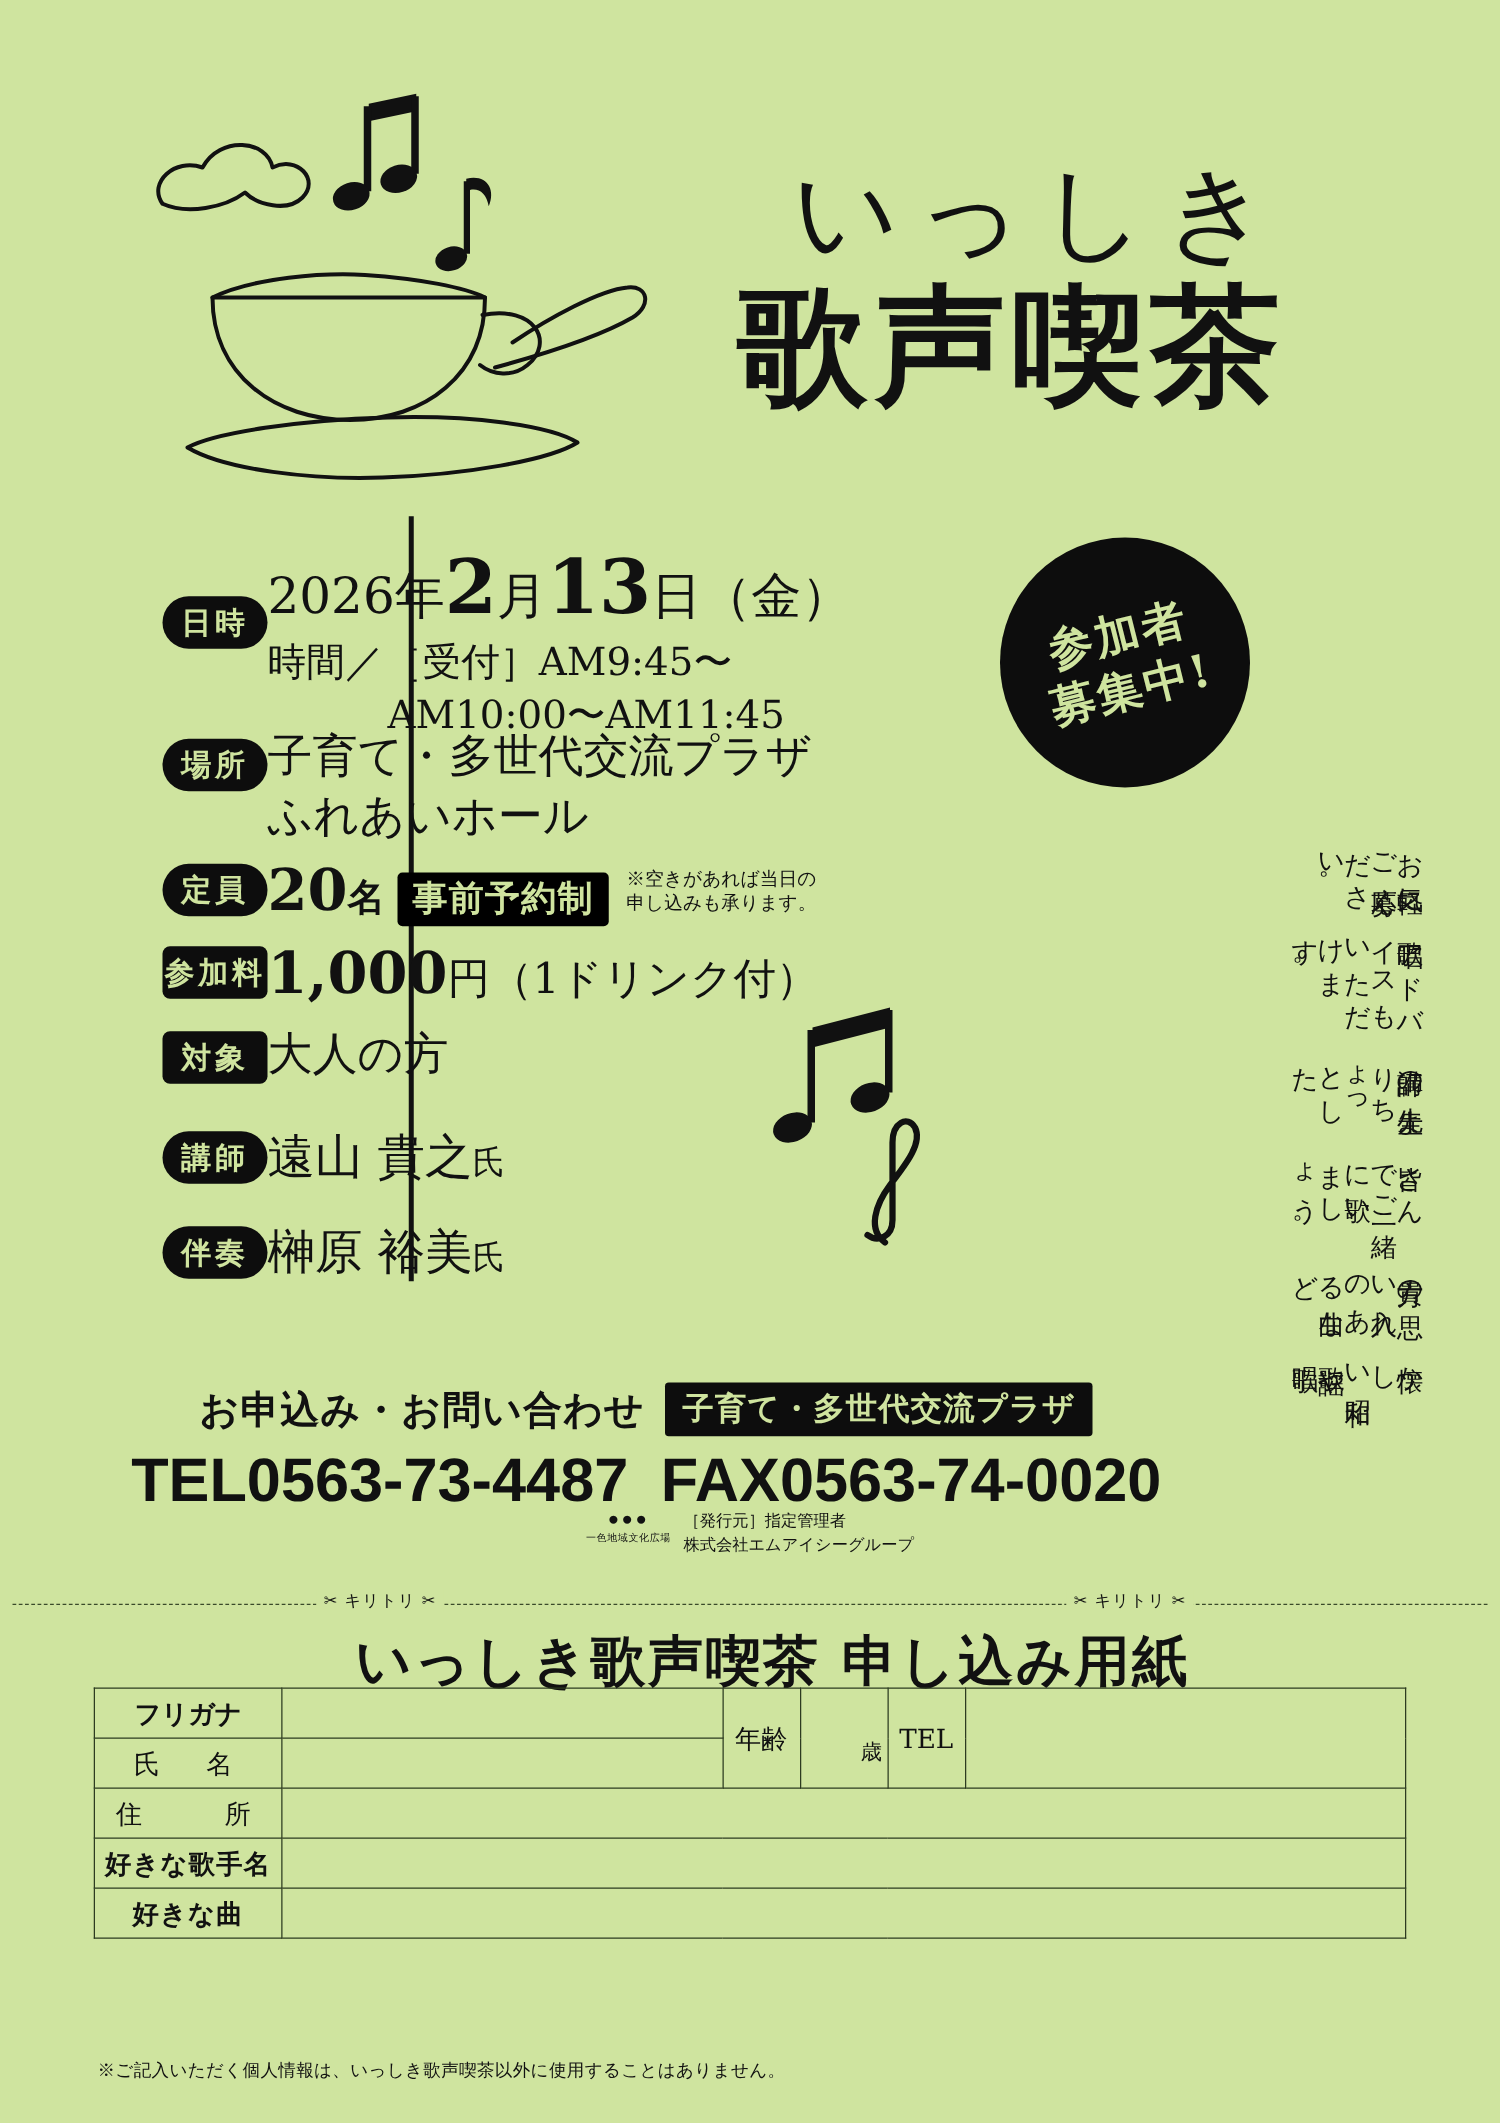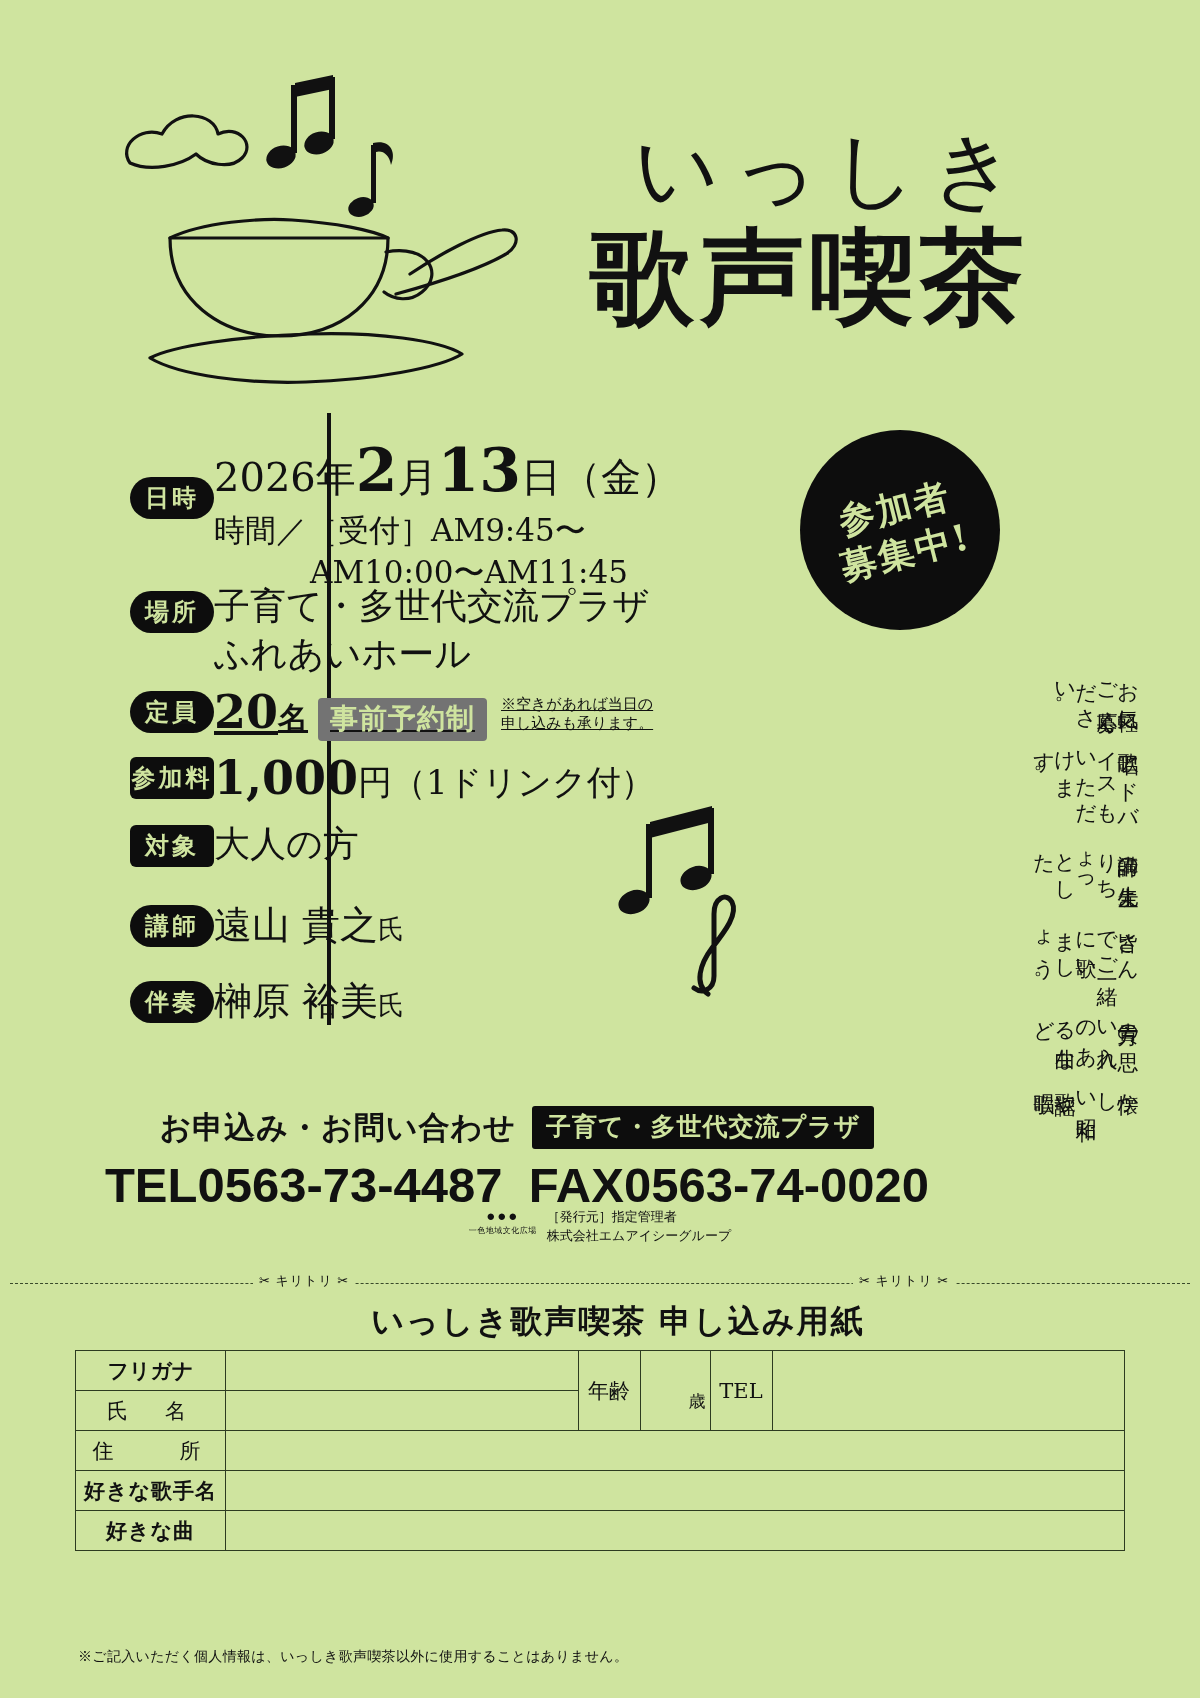--- a/index.html
+++ b/index.html
@@ -130,28 +130,28 @@
     white-space: nowrap;
     margin-top: 6px;
   }
   .timeline2 { margin-left: 96px; }
 
   #row-place { position: absolute; left: 0; top: 172px; }
   #row-place .tag { margin-top: 6px; }
   .place1, .place2 { font-size: 36px; white-space: nowrap; }
   .place2 { margin-top: 6px; }
 
-  #row-cap { position: absolute; left: 0; top: 272px; text-decoration: underline; }
+  #row-cap { position: absolute; left: 0; top: 272px; }
   #row-cap .tag { margin-top: 6px; }
   .caprow { display: flex; align-items: baseline; }
   .capnum { font-size: 46px; font-weight: 700; }
   .capunit { font-size: 30px; font-weight: 700; }
   .capbox {
     margin-left: 10px;
-    background: #737373; color: #cfe49f;
+    background: #000000; color: #cfe49f;
     font-size: 28px; font-weight: 700;
     padding: 4px 12px 6px;
     border-radius: 4px;
     letter-spacing: 1px;
     white-space: nowrap;
   }
   .capnote {
     margin-left: 14px;
     font-size: 15px;
     line-height: 1.3;
@@ -270,21 +270,21 @@
   #cutmark-right { left: 825px; }
 
   
   #form-title {
     position: absolute;
     left: 0; top: 1300px;
     width: 1200px;
     text-align: center;
     font-family: "DejaVu Serif", serif;
     font-weight: 700;
-    font-size: 32px;
+    font-size: 44px;
     letter-spacing: 2px;
     padding-left: 36px;
   }
 
   #form-table {
     position: absolute;
     left: 75px; top: 1350px;
     width: 1050px;
     border-collapse: collapse;
   }

